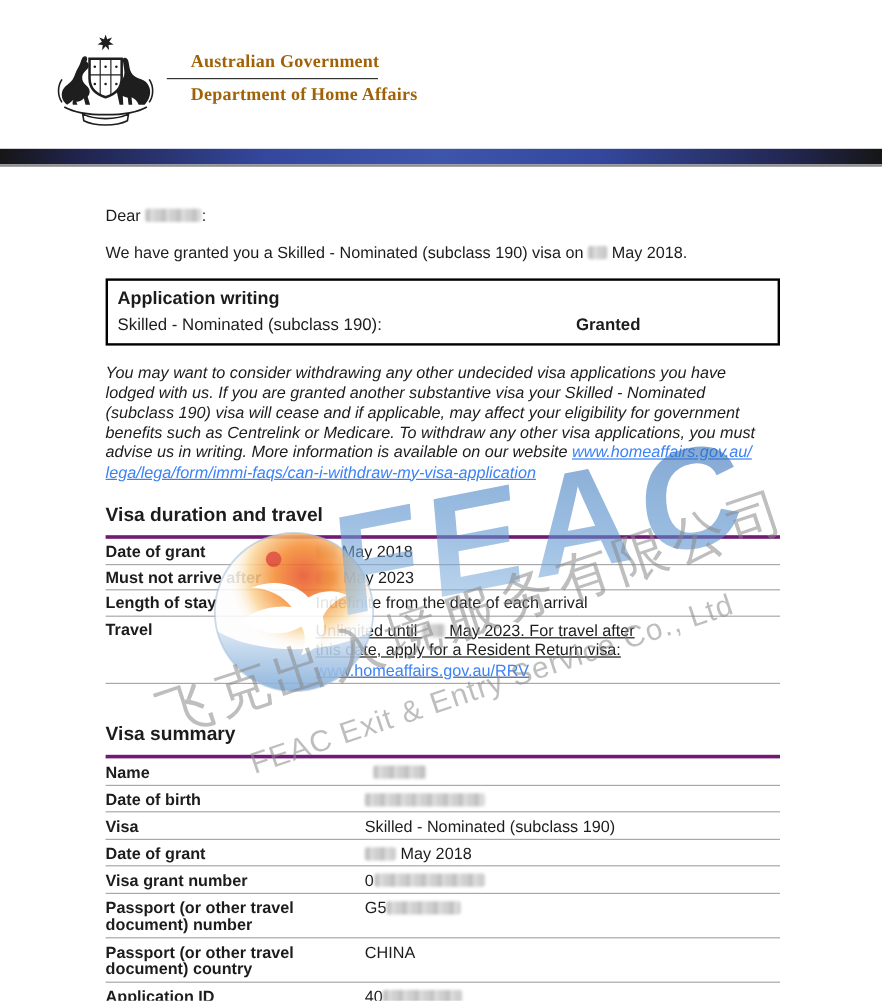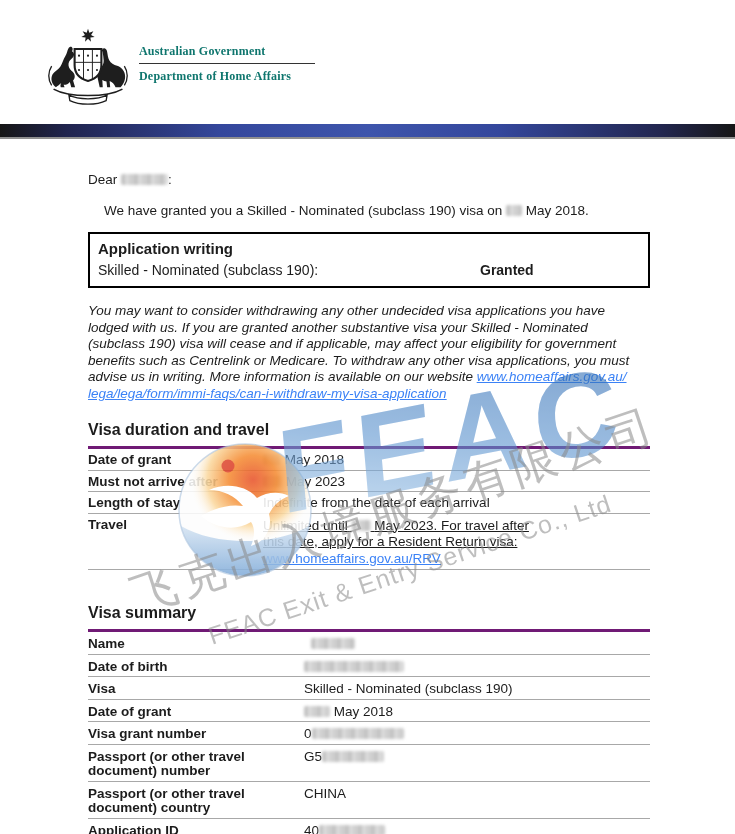--- a/index.html
+++ b/index.html
@@ -6,33 +6,33 @@
   body{
     width:735px;height:834px;background:#ffffff;position:relative;overflow:hidden;
     font-family:"Liberation Sans","DejaVu Sans",sans-serif;color:#1c1c1c;
   }
   
   .letterhead{position:absolute;left:40px;top:26px;display:flex;align-items:flex-start;}
   .coa{width:96px;height:88px;flex:0 0 auto;}
   .lh-text{margin-left:3px;padding-top:18px;}
   .lh-gov,.lh-dept{
     font-family:"Liberation Serif","DejaVu Serif",serif;
-    font-weight:bold;font-size:12px;color:#0f766e;letter-spacing:.2px;white-space:nowrap;
+    font-weight:bold;font-size:15px;color:#a16207;letter-spacing:.2px;white-space:nowrap;margin-left:20px;
   }
   .lh-rule{border-bottom:1.5px solid #333;margin:4px 0 5px 0;width:176px;}
   
   .gradient-bar{
     position:absolute;left:0;top:124px;width:735px;height:13px;
     background:linear-gradient(90deg,#161616 0%,#20244e 9%,#34479c 30%,#3e55ac 50%,#34479c 68%,#22264f 90%,#161616 100%);
     border-bottom:2px solid #8f8f8f;
   }
   
   .content{position:absolute;left:88px;top:139px;width:564px;font-size:13.5px;line-height:16.5px;}
   .greeting{margin:33px 0 0 0;white-space:nowrap;}
-  .intro{margin:14px 0 0 16px;white-space:nowrap;}
+  .intro{margin:14px 0 0 0;white-space:nowrap;}
   
   .redact{
     display:inline-block;height:11px;border-radius:2px;vertical-align:-1px;
     background:repeating-linear-gradient(90deg,#c3c3c3 0 4px,#dadada 4px 8px,#cfcfcf 8px 13px);
     filter:blur(1.4px);
   }
   
   .status-box{
     position:relative;margin-top:13px;border:2px solid #000;width:562px;box-sizing:border-box;
     padding:6px 8px 7px 8px;

